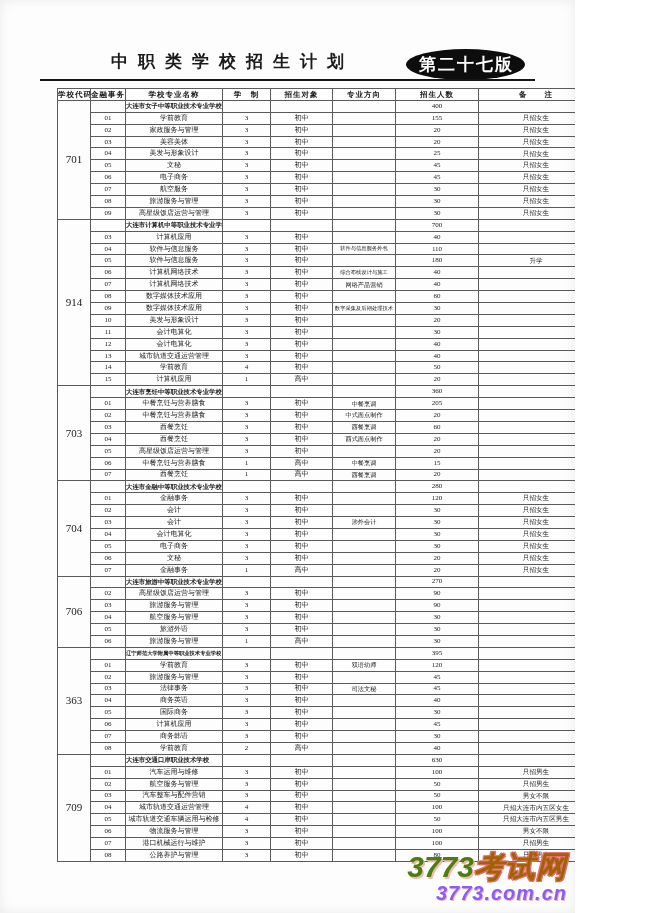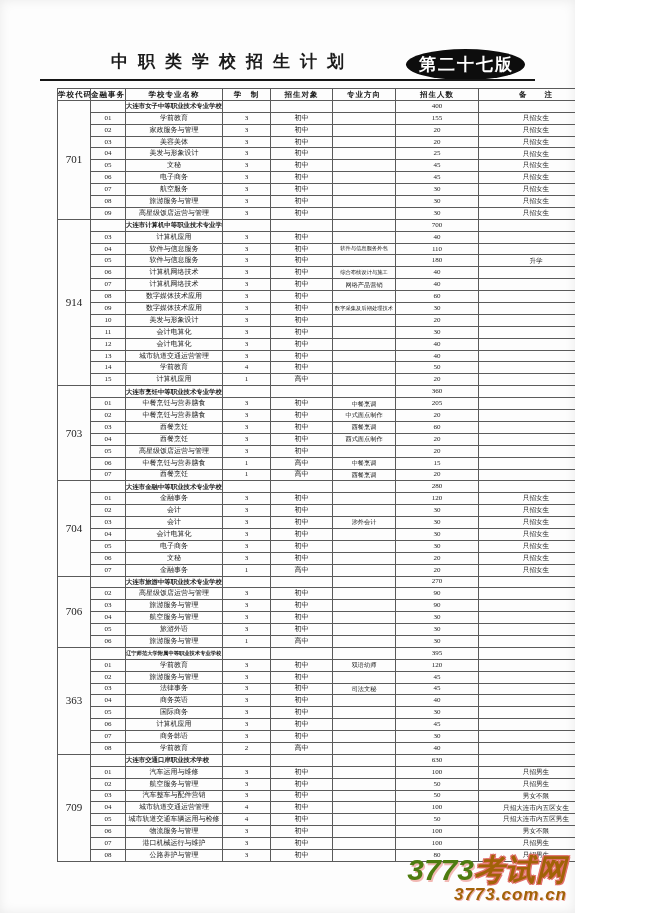--- a/index.html
+++ b/index.html
@@ -24,21 +24,21 @@
   td.dir{font-size:6.2px;}
   td.dir.small{font-size:5.3px;}
   td.note-cell{font-size:6.6px;}
   .watermark{position:absolute;right:8px;bottom:8px;text-align:right;
          font-family:"Liberation Sans",sans-serif;font-style:italic;font-weight:bold;}
   .wm-line1{font-size:30px;line-height:1.05;}
   .wm-num{color:#4d7c0f;text-shadow:1.5px 1.5px 0 #f2b9b4;}
   .wm-cn{color:#a16207;letter-spacing:1px;
          text-shadow:-1.2px -1.2px 0 #e2706d,1.2px -1.2px 0 #e2706d,
                      -1.2px 1.2px 0 #e2706d,1.2px 1.2px 0 #e2706d;}
-  .wm-line2{font-size:17px;color:#a16207;letter-spacing:1px;line-height:1.15;
+  .wm-line2{font-size:20px;color:#8b5cf6;letter-spacing:1px;line-height:1.15;
          text-shadow:1px 1px 0 #efb0ab;}
 </style>
 </head>
 <body>
 
 <div class="page">
   <div class="title">中职类学校招生计划</div>
   <div class="badge">第二十七版</div>
   <div class="rule"></div>
 

